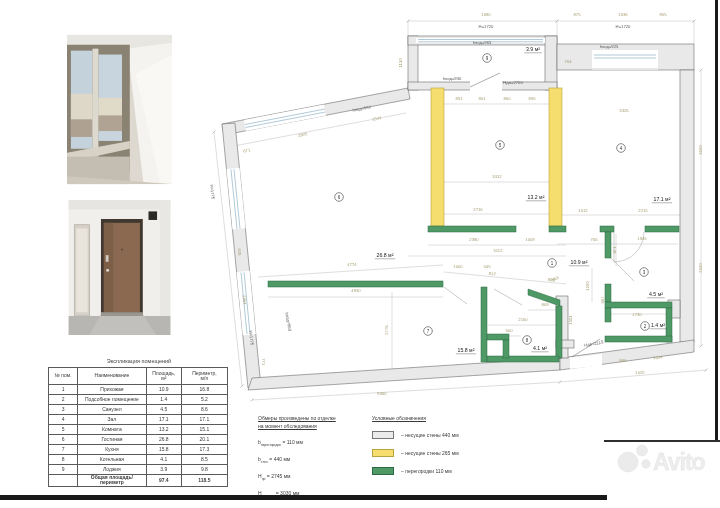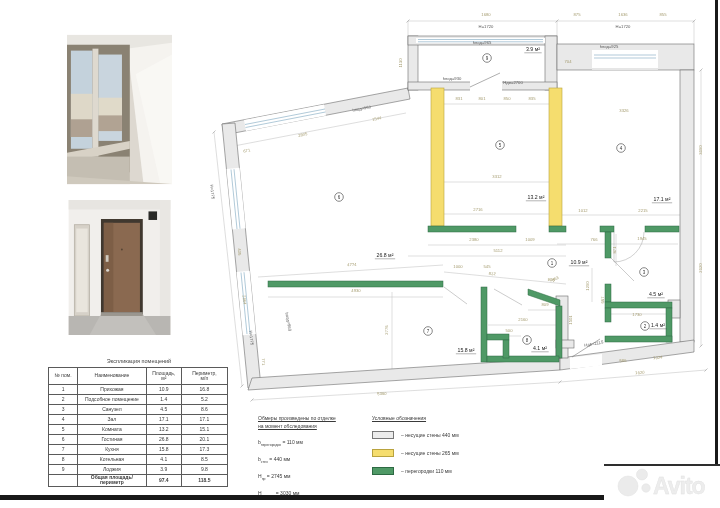--- a/index.html
+++ b/index.html
@@ -29,21 +29,21 @@
   .legend .heading{text-decoration:underline;margin-bottom:4px;}
   .legend-item{margin-top:10px;display:flex;align-items:center;}
   .swatch{display:inline-block;width:20px;height:6px;border:0.6px solid #777;margin-right:7px;}
   
   #plan-svg{position:absolute;left:0;top:0;pointer-events:none;}
   #plan-svg text{font-family:"Liberation Sans",sans-serif;}
   
   .border-bottom{position:absolute;left:0;top:495px;width:607px;height:5px;background:#191919;}
   .border-right{position:absolute;left:715px;top:0;width:3px;height:466px;background:#191919;}
   
-  .avito-badge{position:absolute;left:604px;top:464px;width:116px;height:36px;background:#fff;
+  .avito-badge{position:absolute;left:604px;top:440px;width:116px;height:36px;background:#fff;
       border-top:2px solid #2e2e2e;}
 </style>
 </head>
 <body>
 
 <div class="page">
 
   <div class="photo" id="photo-balcony">
     <svg width="105" height="151" viewBox="0 0 107 152">
       <rect x="0" y="0" width="107" height="152" fill="#ddd8d0"></rect>

